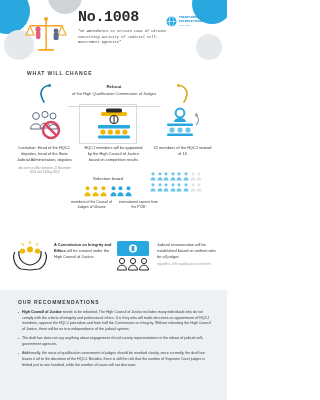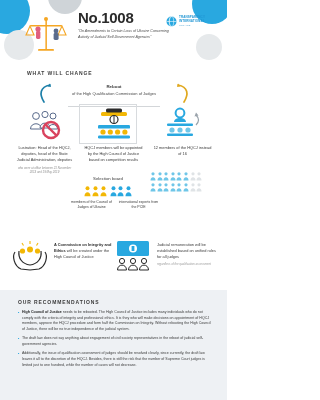--- a/index.html
+++ b/index.html
@@ -7,21 +7,21 @@
     width: 227px; height: 400px;
     background: #ffffff;
     font-family: "Liberation Sans", sans-serif;
     overflow: hidden;
   }
   #page { position: relative; width: 227px; height: 400px; background: #ffffff; overflow: hidden; }
 
   
   .header {
     position: relative; height: 62px; width: 227px;
-    background: #ffffff; overflow: hidden;
+    background: #ffffff; overflow: hidden; font-family: Liberation Mono, monospace;
   }
   .blob { position: absolute; border-radius: 50%; }
   .blob-a { width: 46px; height: 46px; left: -16px; top: -12px; background: #29a8e0; }
   .blob-b { width: 34px; height: 34px; left: 48px; top: -20px; background: #cfd4d8; }
   .blob-c { width: 40px; height: 40px; left: 192px; top: -16px; background: #29a8e0; }
   .blob-d { width: 30px; height: 30px; left: 4px; top: 30px; background: #e6e9eb; }
   .blob-e { width: 26px; height: 26px; left: 196px; top: 34px; background: #e6e9eb; }
 
   .scales { position: absolute; left: 24px; top: 12px; width: 46px; height: 46px; }
   .hdr-text { position: absolute; left: 78px; top: 10px; width: 92px; }

